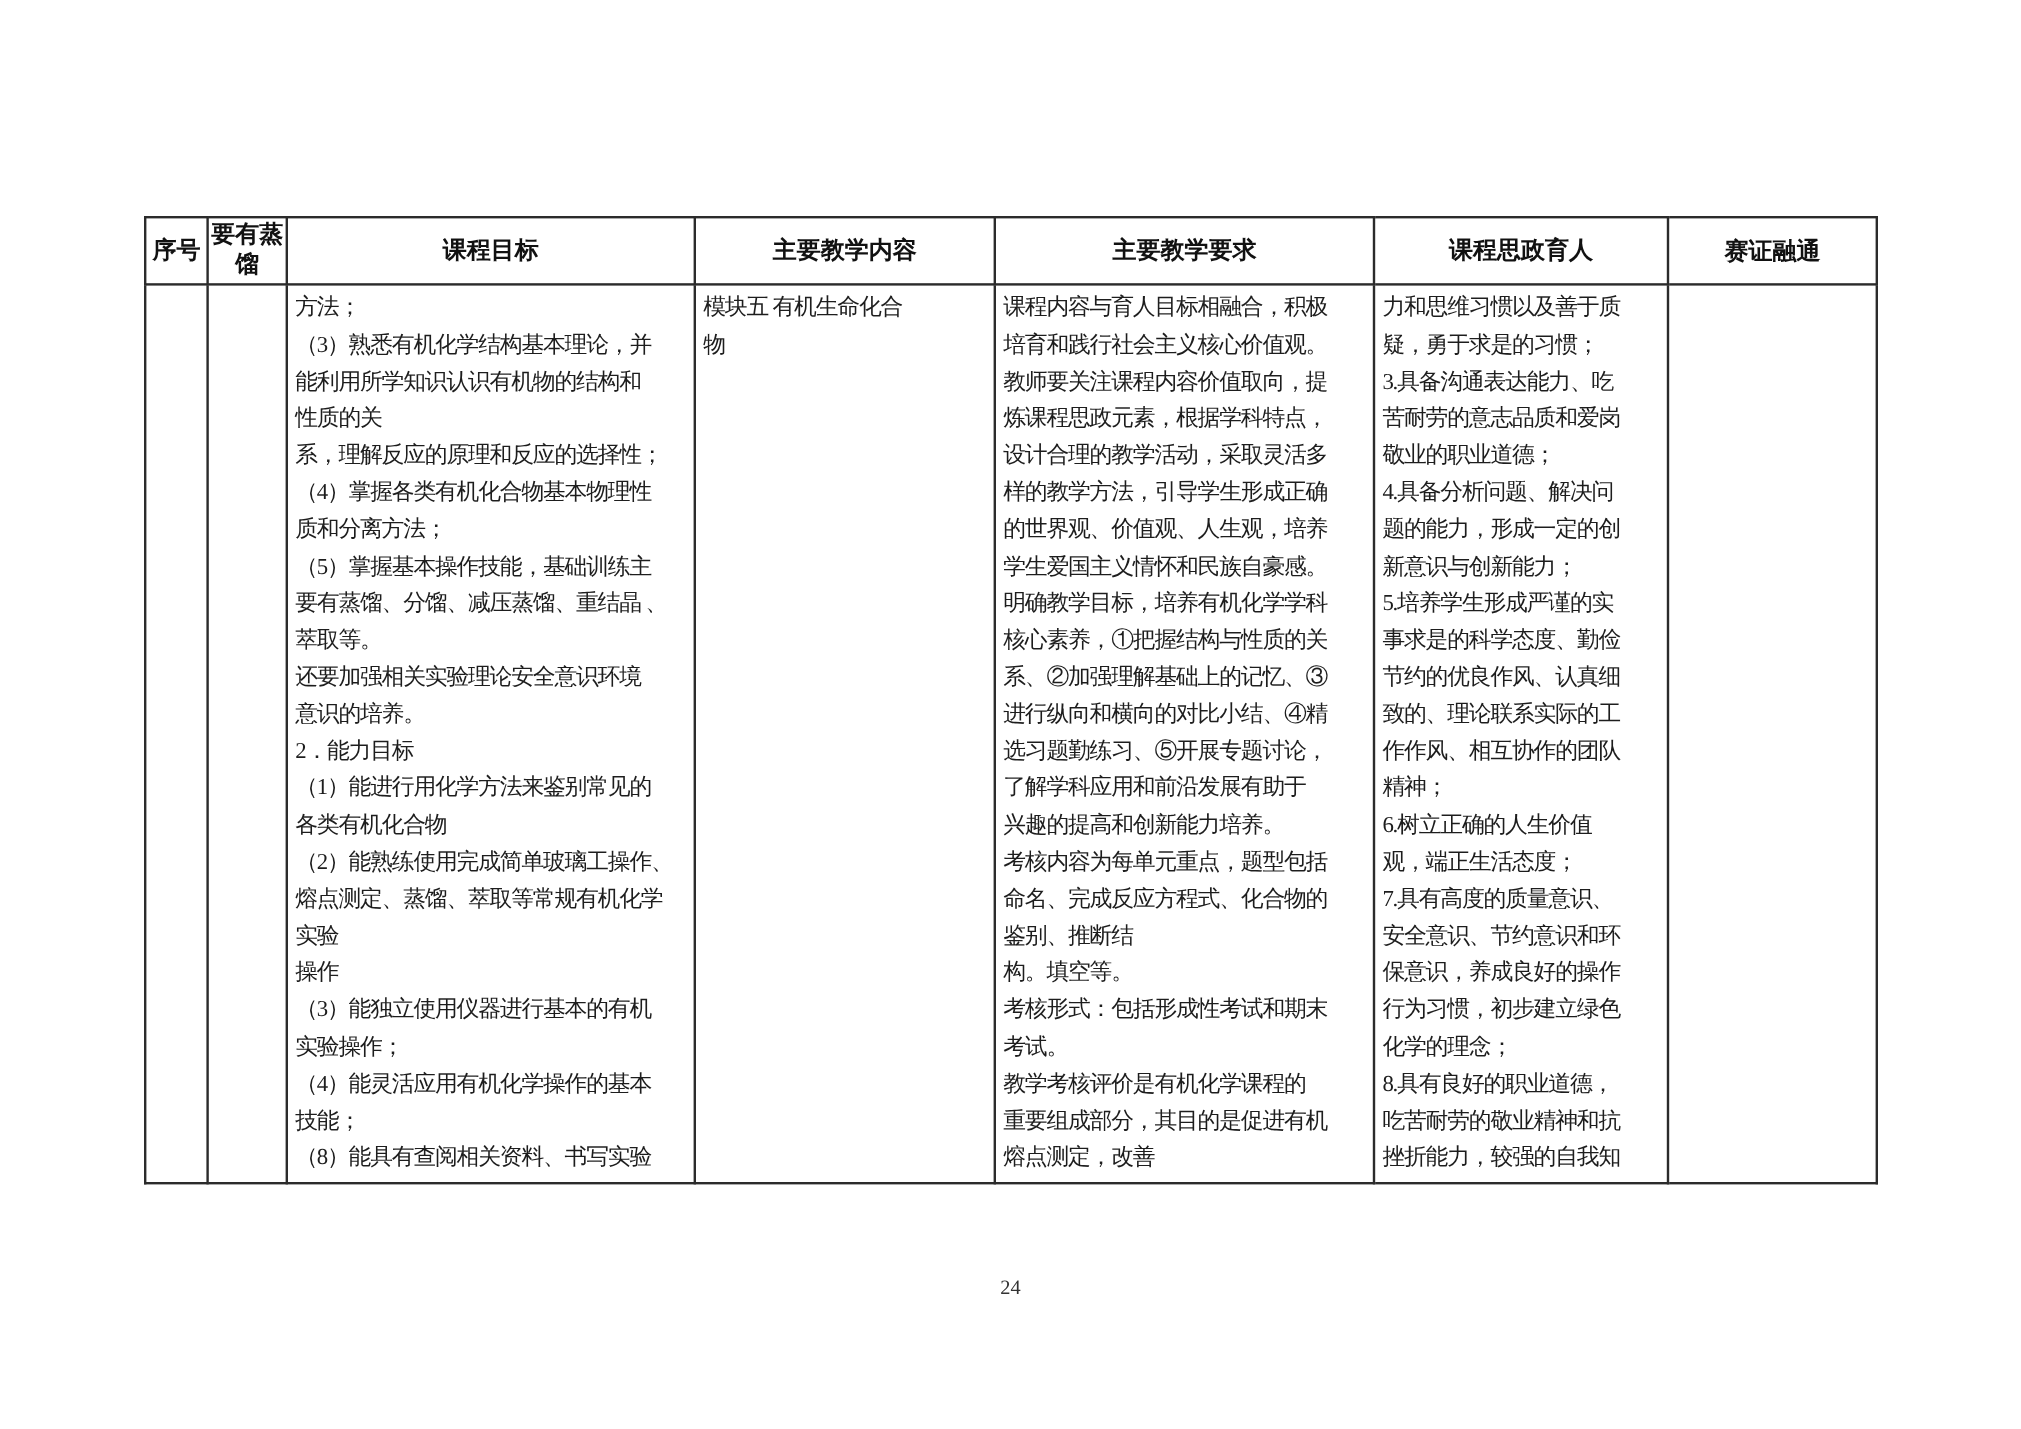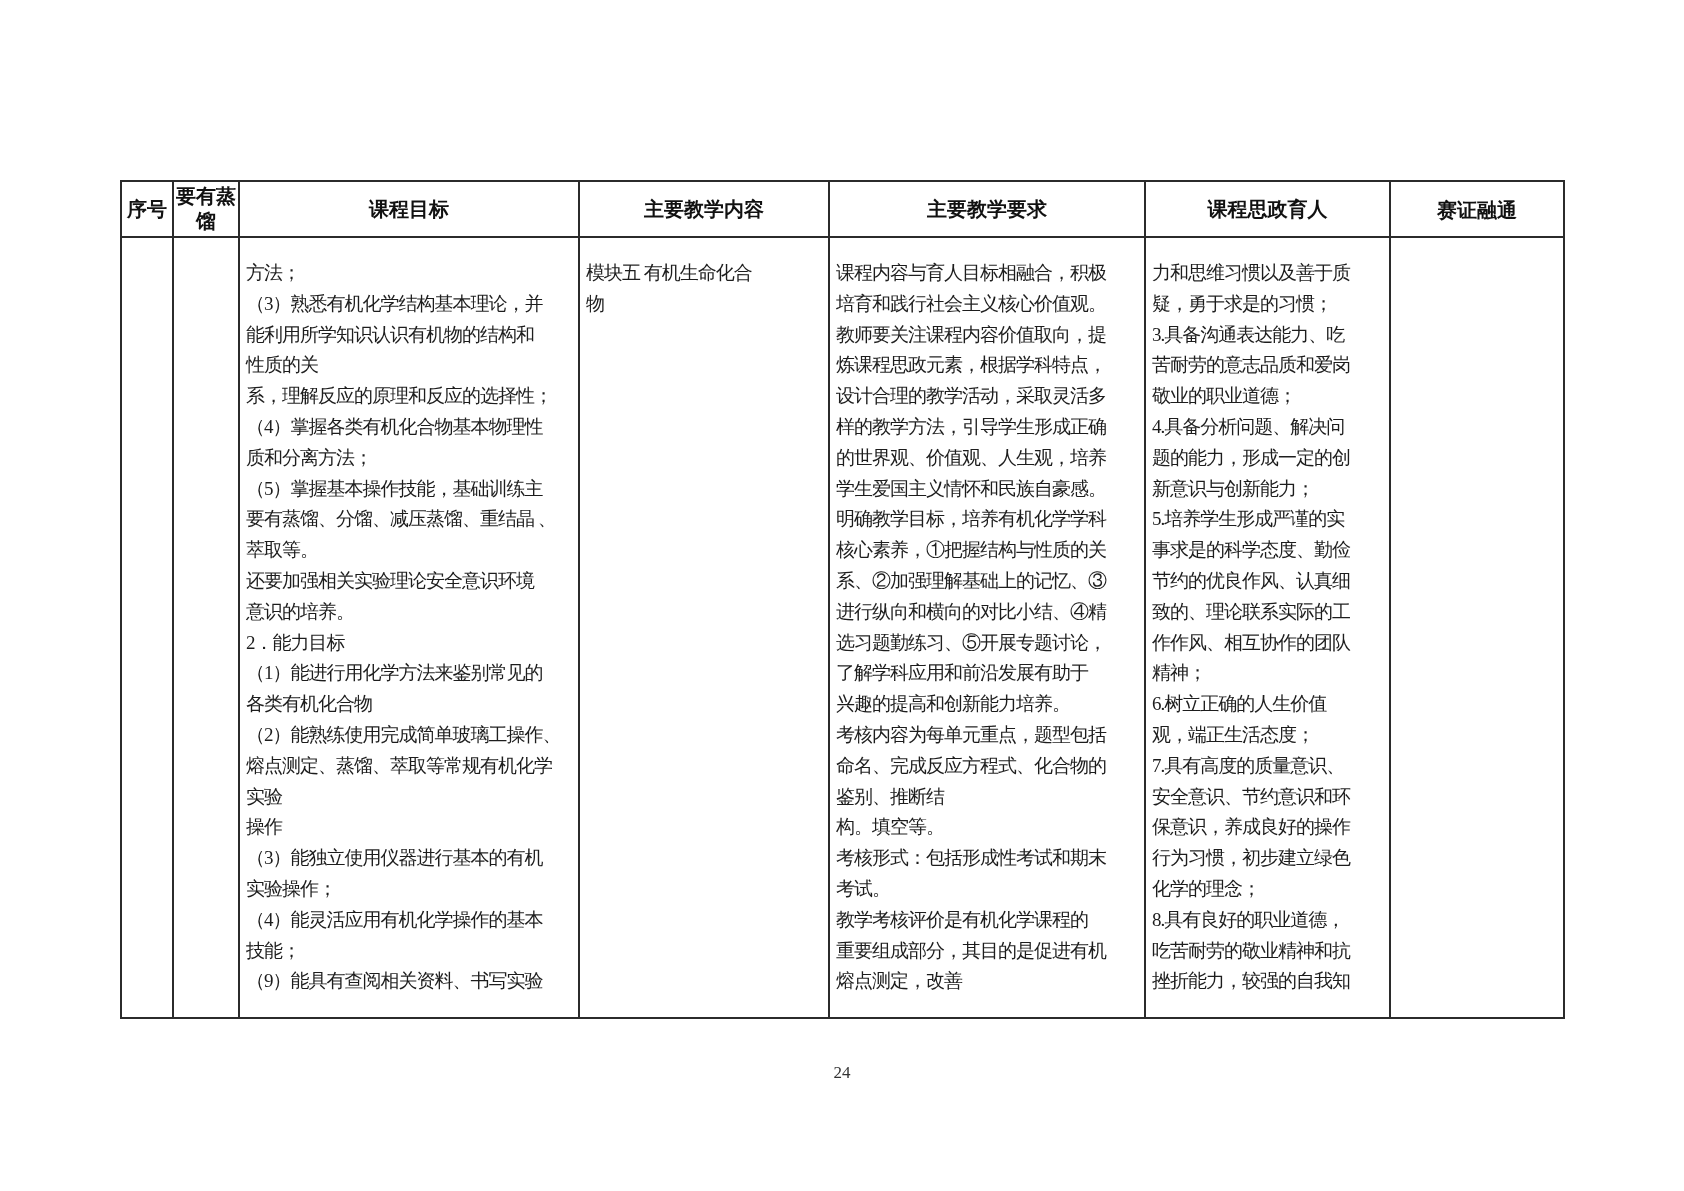--- a/index.html
+++ b/index.html
@@ -13,21 +13,21 @@
   }
   th, td { border:2px solid #2b2b2b; box-sizing:border-box; }
   thead th {
     height:56px; padding:0;
     font-family:"Liberation Sans", sans-serif; font-weight:bold;
     font-size:20px; line-height:1.25; color:#111111;
     text-align:center; vertical-align:middle; letter-spacing:0;
   }
   thead th.va-top { vertical-align:top; padding-top:16px; }
   tbody td {
-    height:748px; vertical-align:top; padding:20px 6px;
+    height:748px; vertical-align:top; padding:4px 6px;
     font-family:"Liberation Serif", serif;
     font-size:19px; letter-spacing:-1px; color:#1d1d1d;
   }
   .line {
     height:30.8px; line-height:30.8px;
     white-space:nowrap; overflow:visible;
   }
   .page-number {
     position:absolute; top:1063px; left:0; width:100%;
     text-align:center; font-size:17px; color:#333333; letter-spacing:0;
@@ -80,21 +80,21 @@
             <div class="line">（1）能进行用化学方法来鉴别常见的</div>
             <div class="line">各类有机化合物</div>
             <div class="line">（2）能熟练使用完成简单玻璃工操作、</div>
             <div class="line">熔点测定、蒸馏、萃取等常规有机化学</div>
             <div class="line">实验</div>
             <div class="line">操作</div>
             <div class="line">（3）能独立使用仪器进行基本的有机</div>
             <div class="line">实验操作；</div>
             <div class="line">（4）能灵活应用有机化学操作的基本</div>
             <div class="line">技能；</div>
-            <div class="line">（9）能具有查阅相关资料、书写实验</div>
+            <div class="line">（8）能具有查阅相关资料、书写实验</div>
           </td>
         <td>
             <div class="line">模块五 有机生命化合</div>
             <div class="line">物</div>
           </td>
         <td>
             <div class="line">课程内容与育人目标相融合，积极</div>
             <div class="line">培育和践行社会主义核心价值观。</div>
             <div class="line">教师要关注课程内容价值取向，提</div>
             <div class="line">炼课程思政元素，根据学科特点，</div>

